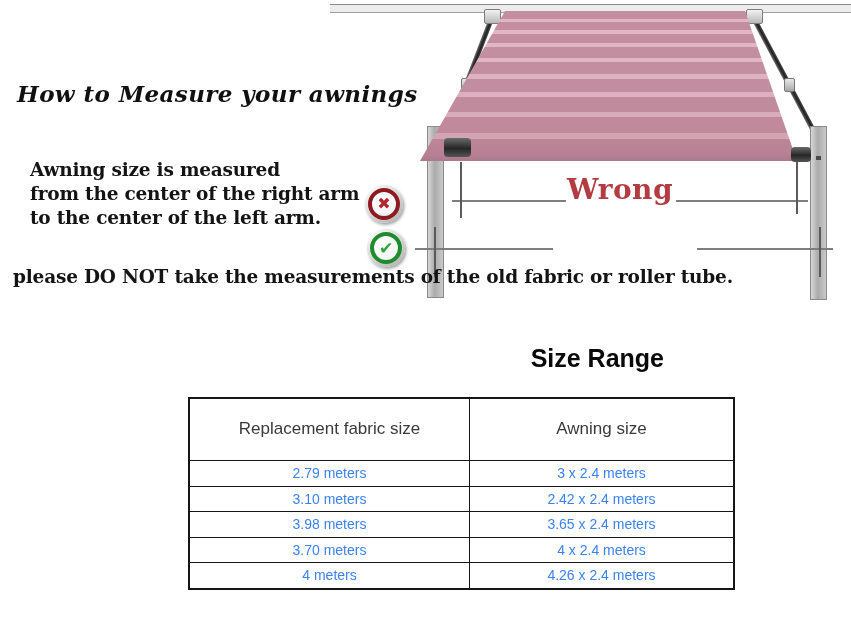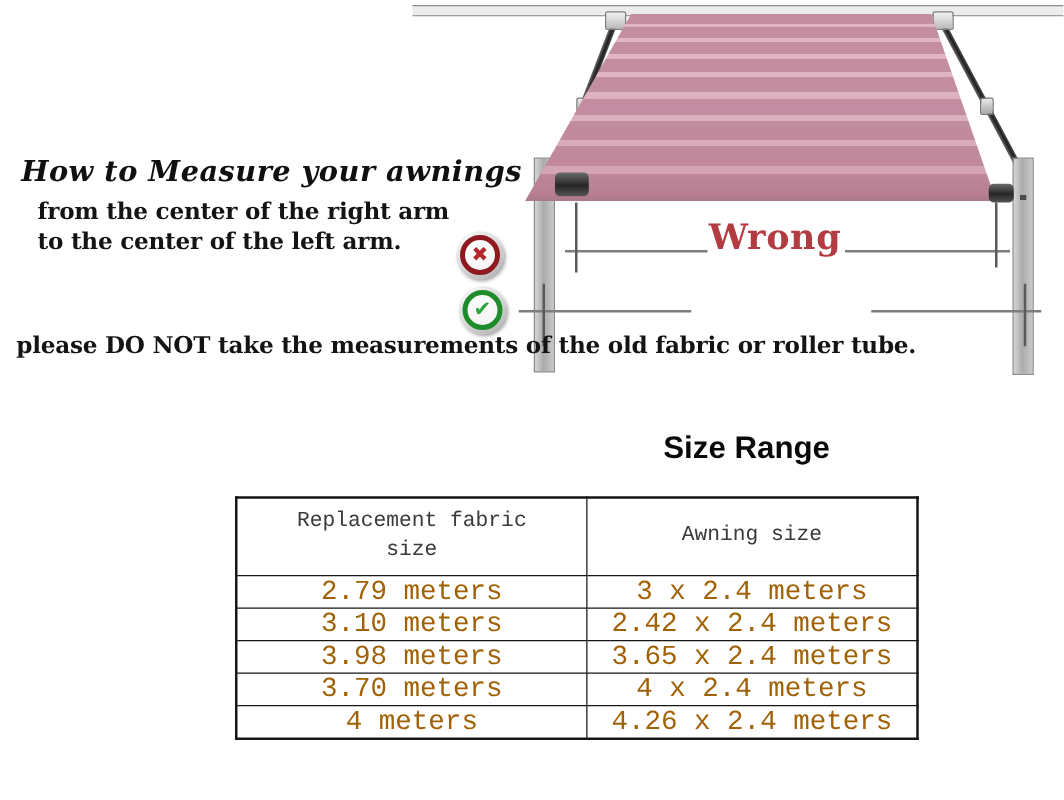--- a/index.html
+++ b/index.html
@@ -1,21 +1,21 @@
 <!DOCTYPE html>
 <html><head>
 <meta charset="utf-8">
 <style>
   html,body{margin:0;padding:0;background:#ffffff;}
   .canvas{position:relative;width:851px;height:640px;background:#ffffff;overflow:hidden;
           font-family:"DejaVu Serif",serif;color:#141414;}
 
   
   .page-title{position:absolute;left:17px;top:80px;font-size:23px;font-weight:bold;
-              font-style:italic;letter-spacing:.4px;color:#101010;white-space:nowrap;margin-top:44px;}
+              font-style:italic;letter-spacing:.4px;color:#101010;white-space:nowrap;}
   .measure-note{position:absolute;left:30px;top:158px;font-size:18.5px;font-weight:bold;
                 line-height:24px;letter-spacing:-.2px;color:#141414;z-index:7;}
   .replacement-note{position:absolute;left:13px;top:264px;font-size:18.5px;font-weight:bold;
                 line-height:25px;letter-spacing:-.2px;color:#141414;z-index:7;white-space:nowrap;}
 
   
   .illus{position:absolute;left:0;top:0;width:851px;height:330px;}
   .rail{position:absolute;left:330px;top:4px;width:521px;height:7px;background:#ececec;
         border-top:1px solid #8d8d8d;border-bottom:1px solid #9f9f9f;z-index:1;}
   .fabric{position:absolute;left:418px;top:11px;width:384px;height:150px;z-index:3;
@@ -81,29 +81,29 @@
   .badge-x{left:365px;top:185px;}
   .badge-x .badge-inner{border:4px solid #8e1a20;color:#b5252c;font-size:16px;}
   .badge-check{left:367px;top:229px;}
   .badge-check .badge-inner{border:4px solid #1f8c2c;color:#2da43c;font-size:17px;}
 
   
   .size-title{position:absolute;left:188px;top:344px;width:476px;text-align:right;z-index:7;
               font-family:"Liberation Sans",sans-serif;font-weight:bold;font-size:25px;color:#0a0a0a;}
   .table-wrap{position:absolute;left:188px;top:397px;z-index:7;}
   table.size{border-collapse:collapse;width:476px;table-layout:fixed;background:#fff;
-             font-family:Liberation Mono, monospace;color:#303030;padding-left:15px;}
+             font-family:Liberation Sans, sans-serif;color:#303030;padding-left:15px;}
   table.size,table.size th,table.size td{border:1.5px solid #161616;}
   table.size{border-width:2.5px;}
   table.size th{height:59px;font-size:17px;font-weight:400;color:#3a3a3a;
                 vertical-align:middle;text-align:center;line-height:1.35;}
   table.size th.col1{width:211px;padding:0 34px;}
   table.size th.col2{width:261px;}
-  table.size td{height:24.5px;font-size:22px;text-align:center;vertical-align:middle;
-                color:#a16207;padding:0;}
+  table.size td{height:24.5px;font-size:14px;text-align:center;vertical-align:middle;
+                color:#3b82f6;padding:0;}
 </style>
 </head>
 <body>
 
 <div class="canvas">
 
   <div class="illus">
     <div class="rail"></div>
     <div class="arm arm-left"></div>
     <div class="arm arm-right"></div>
@@ -134,20 +134,21 @@
       <div class="badge-inner">✖</div>
     </div>
     <div class="badge badge-check">
       <div class="badge-inner">✔</div>
     </div>
   </div>
 
   <div class="page-title">How to Measure your awnings</div>
 
   <div class="measure-note">
+    <div>Awning size is measured</div>
     <div>from the center of the right arm</div>
     <div>to the center of the left arm.</div>
   </div>
 
   <div class="replacement-note">
     <div>please DO NOT take the measurements of the old fabric or roller tube.</div>
   </div>
 
   <div class="size-title">Size Range</div>
 

